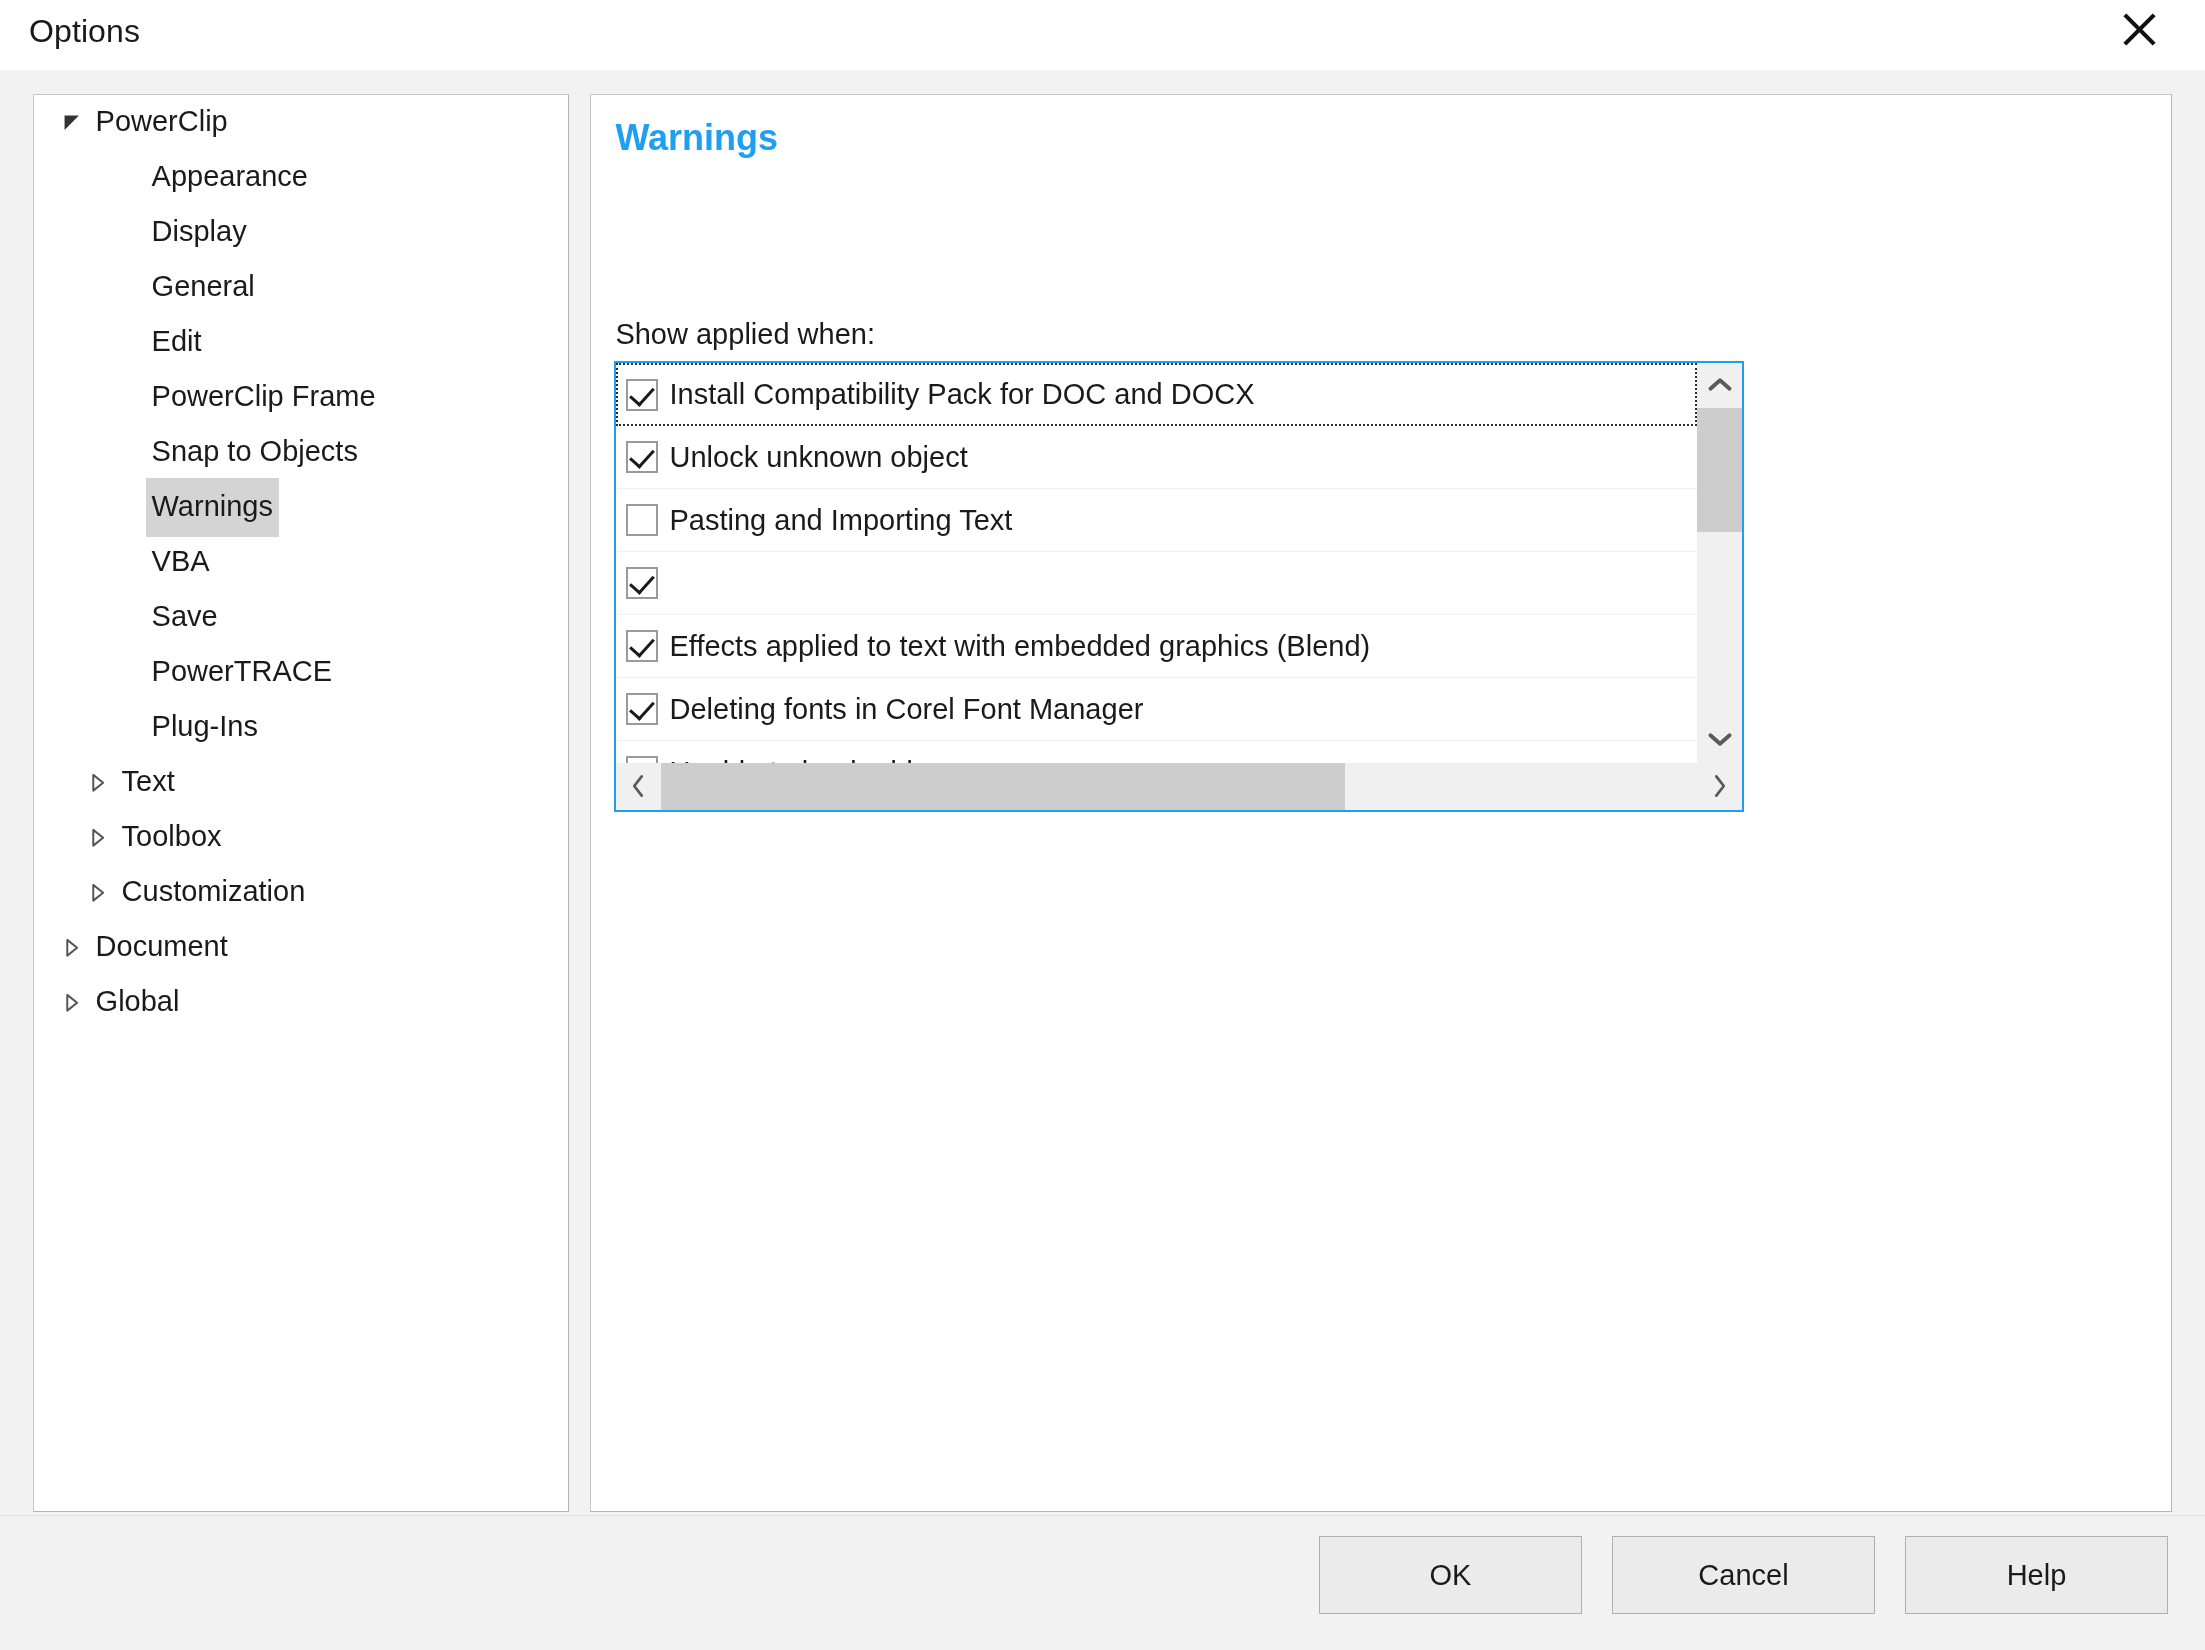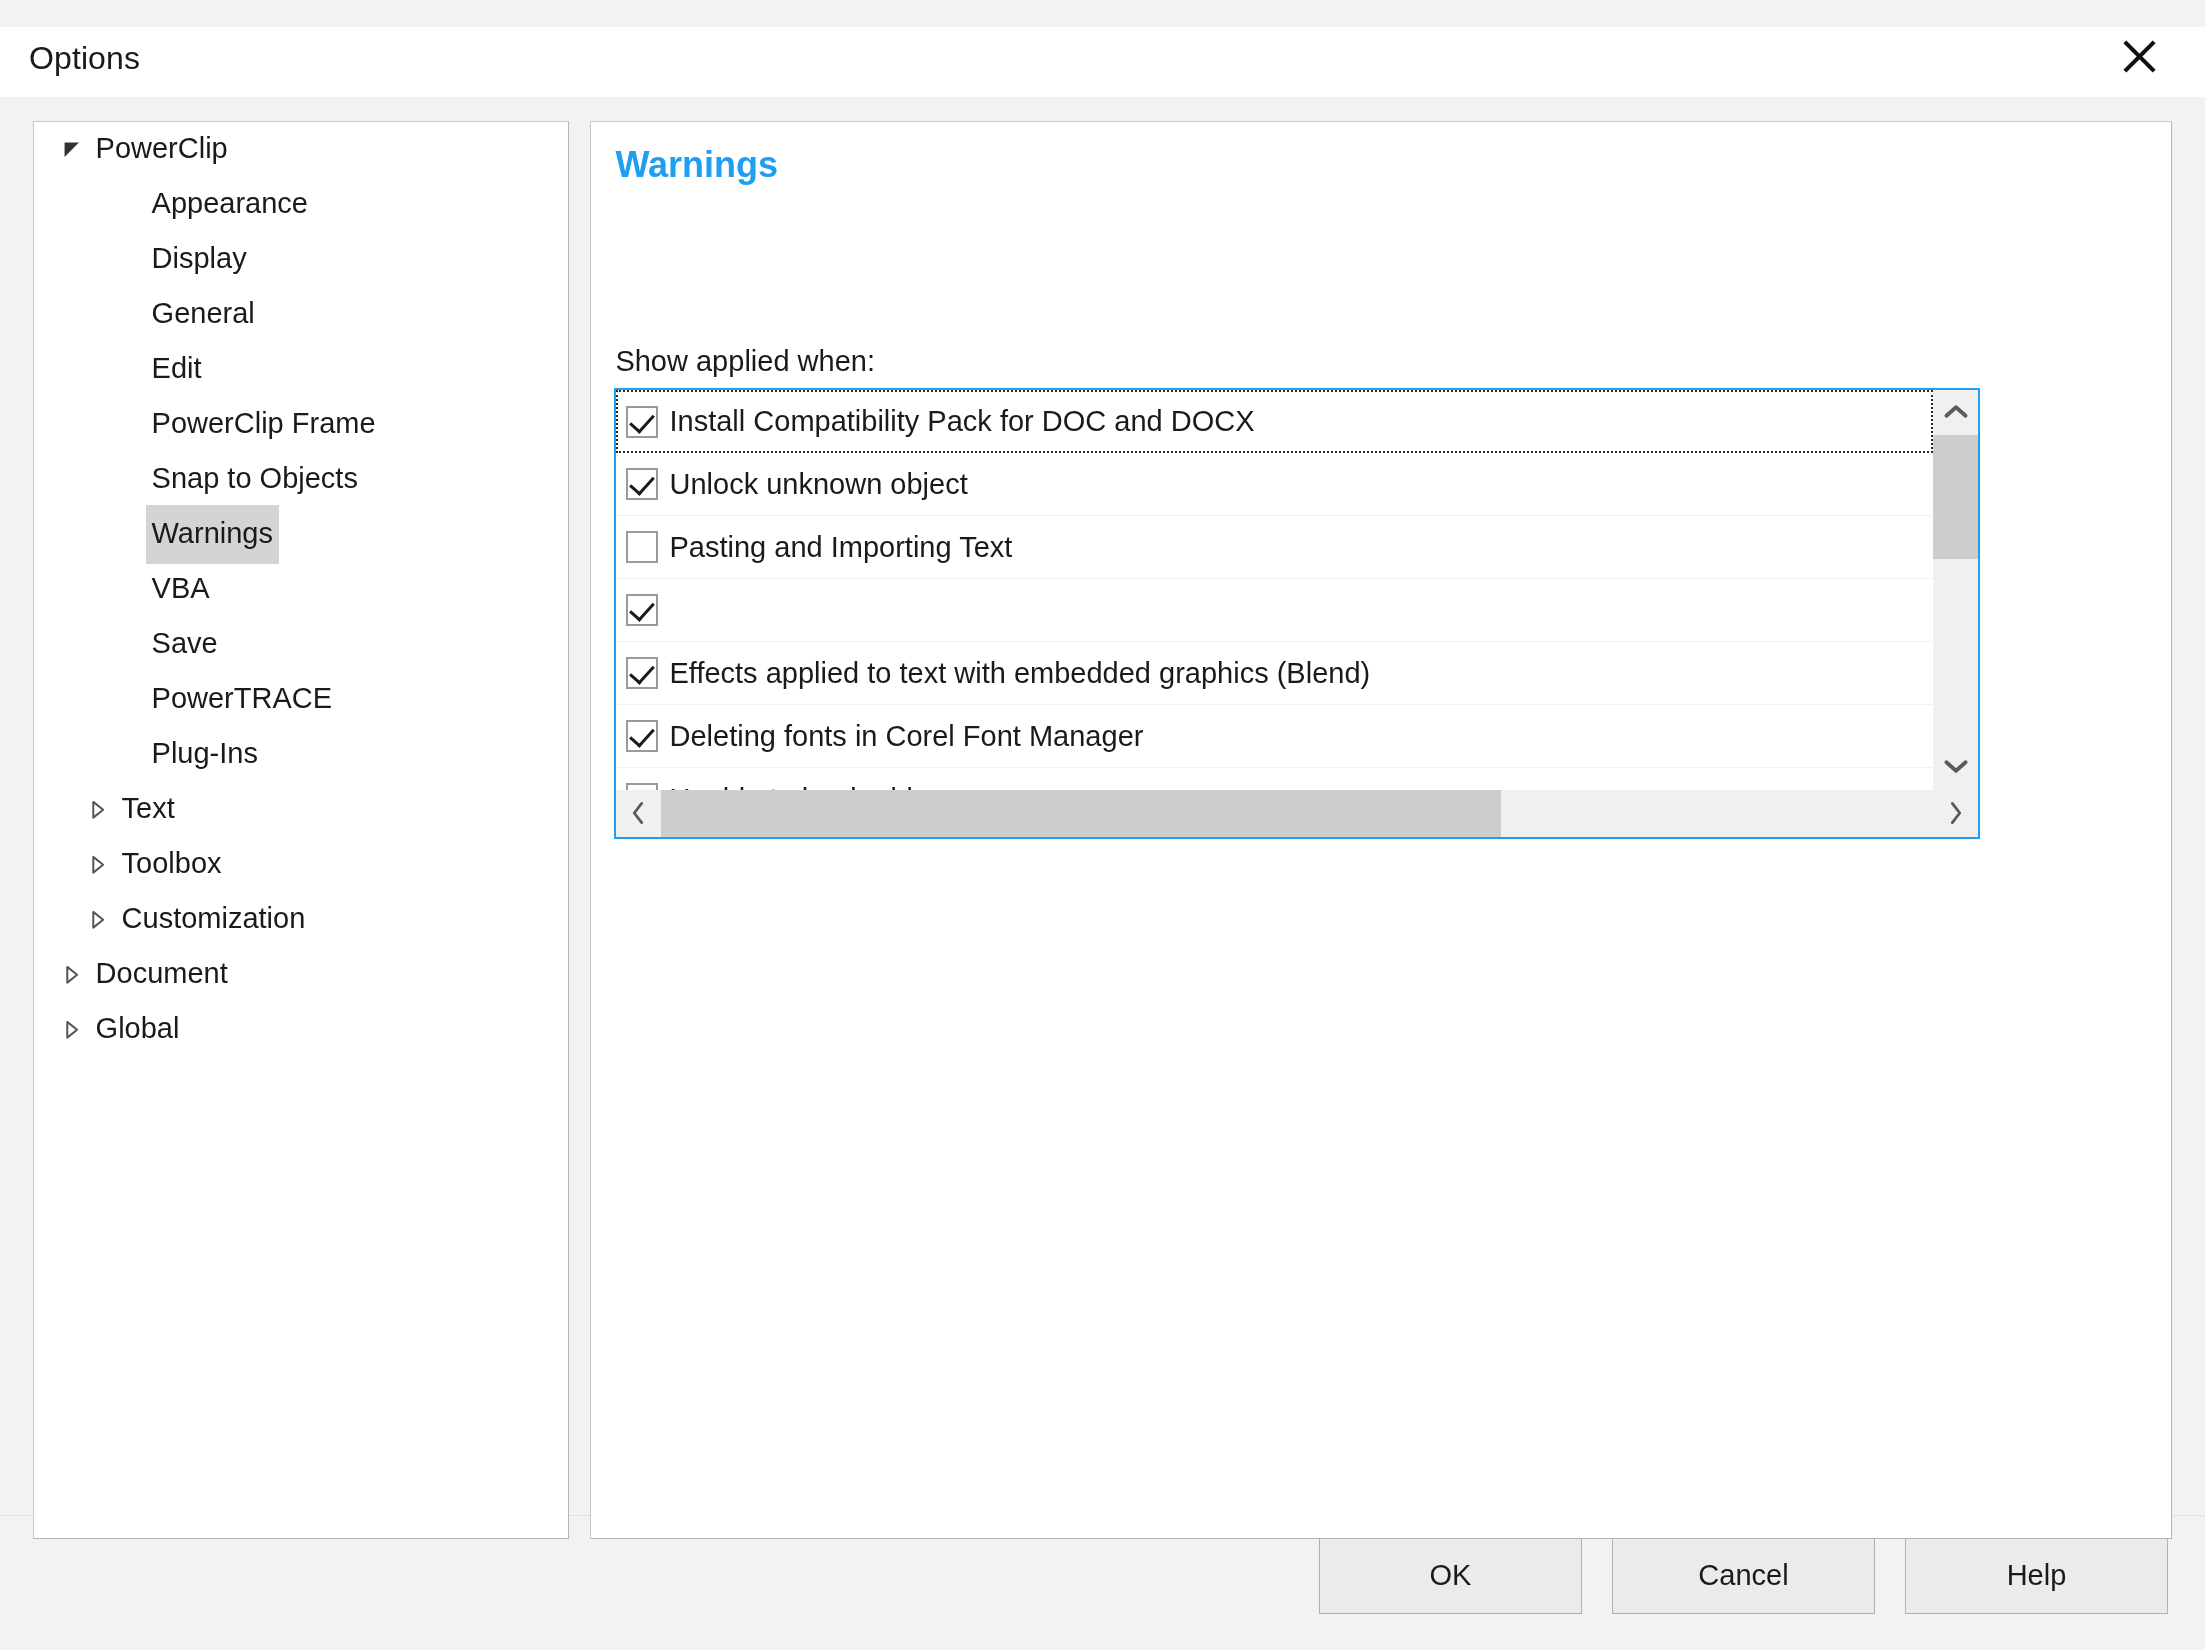--- a/index.html
+++ b/index.html
@@ -20,21 +20,20 @@
     display: flex;
     flex-direction: column;
   }
 
   
   #titlebar {
     position: relative;
     height: 70px;
     background: #ffffff;
     flex: 0 0 auto;
-    margin-top: 27px;
   }
   #title-text {
     position: absolute;
     left: 29px;
     top: 13px;
     font-size: 32px;
     color: #1a1a1a;
     letter-spacing: 0.1px;
     white-space: nowrap;
   }
@@ -136,21 +135,21 @@
     font-size: 29px;
     color: #1a1a1a;
     white-space: nowrap;
   }
 
   
   #listbox {
     position: absolute;
     left: 23px;
     top: 266px;
-    width: 1366px;
+    width: 1130px;
     height: 451px;
     border: 2.9px solid #1e9ff2;
     background: #ffffff;
     display: flex;
     flex-direction: column;
     overflow: hidden;
   }
   #list-main {
     flex: 1 1 auto;
     display: flex;

